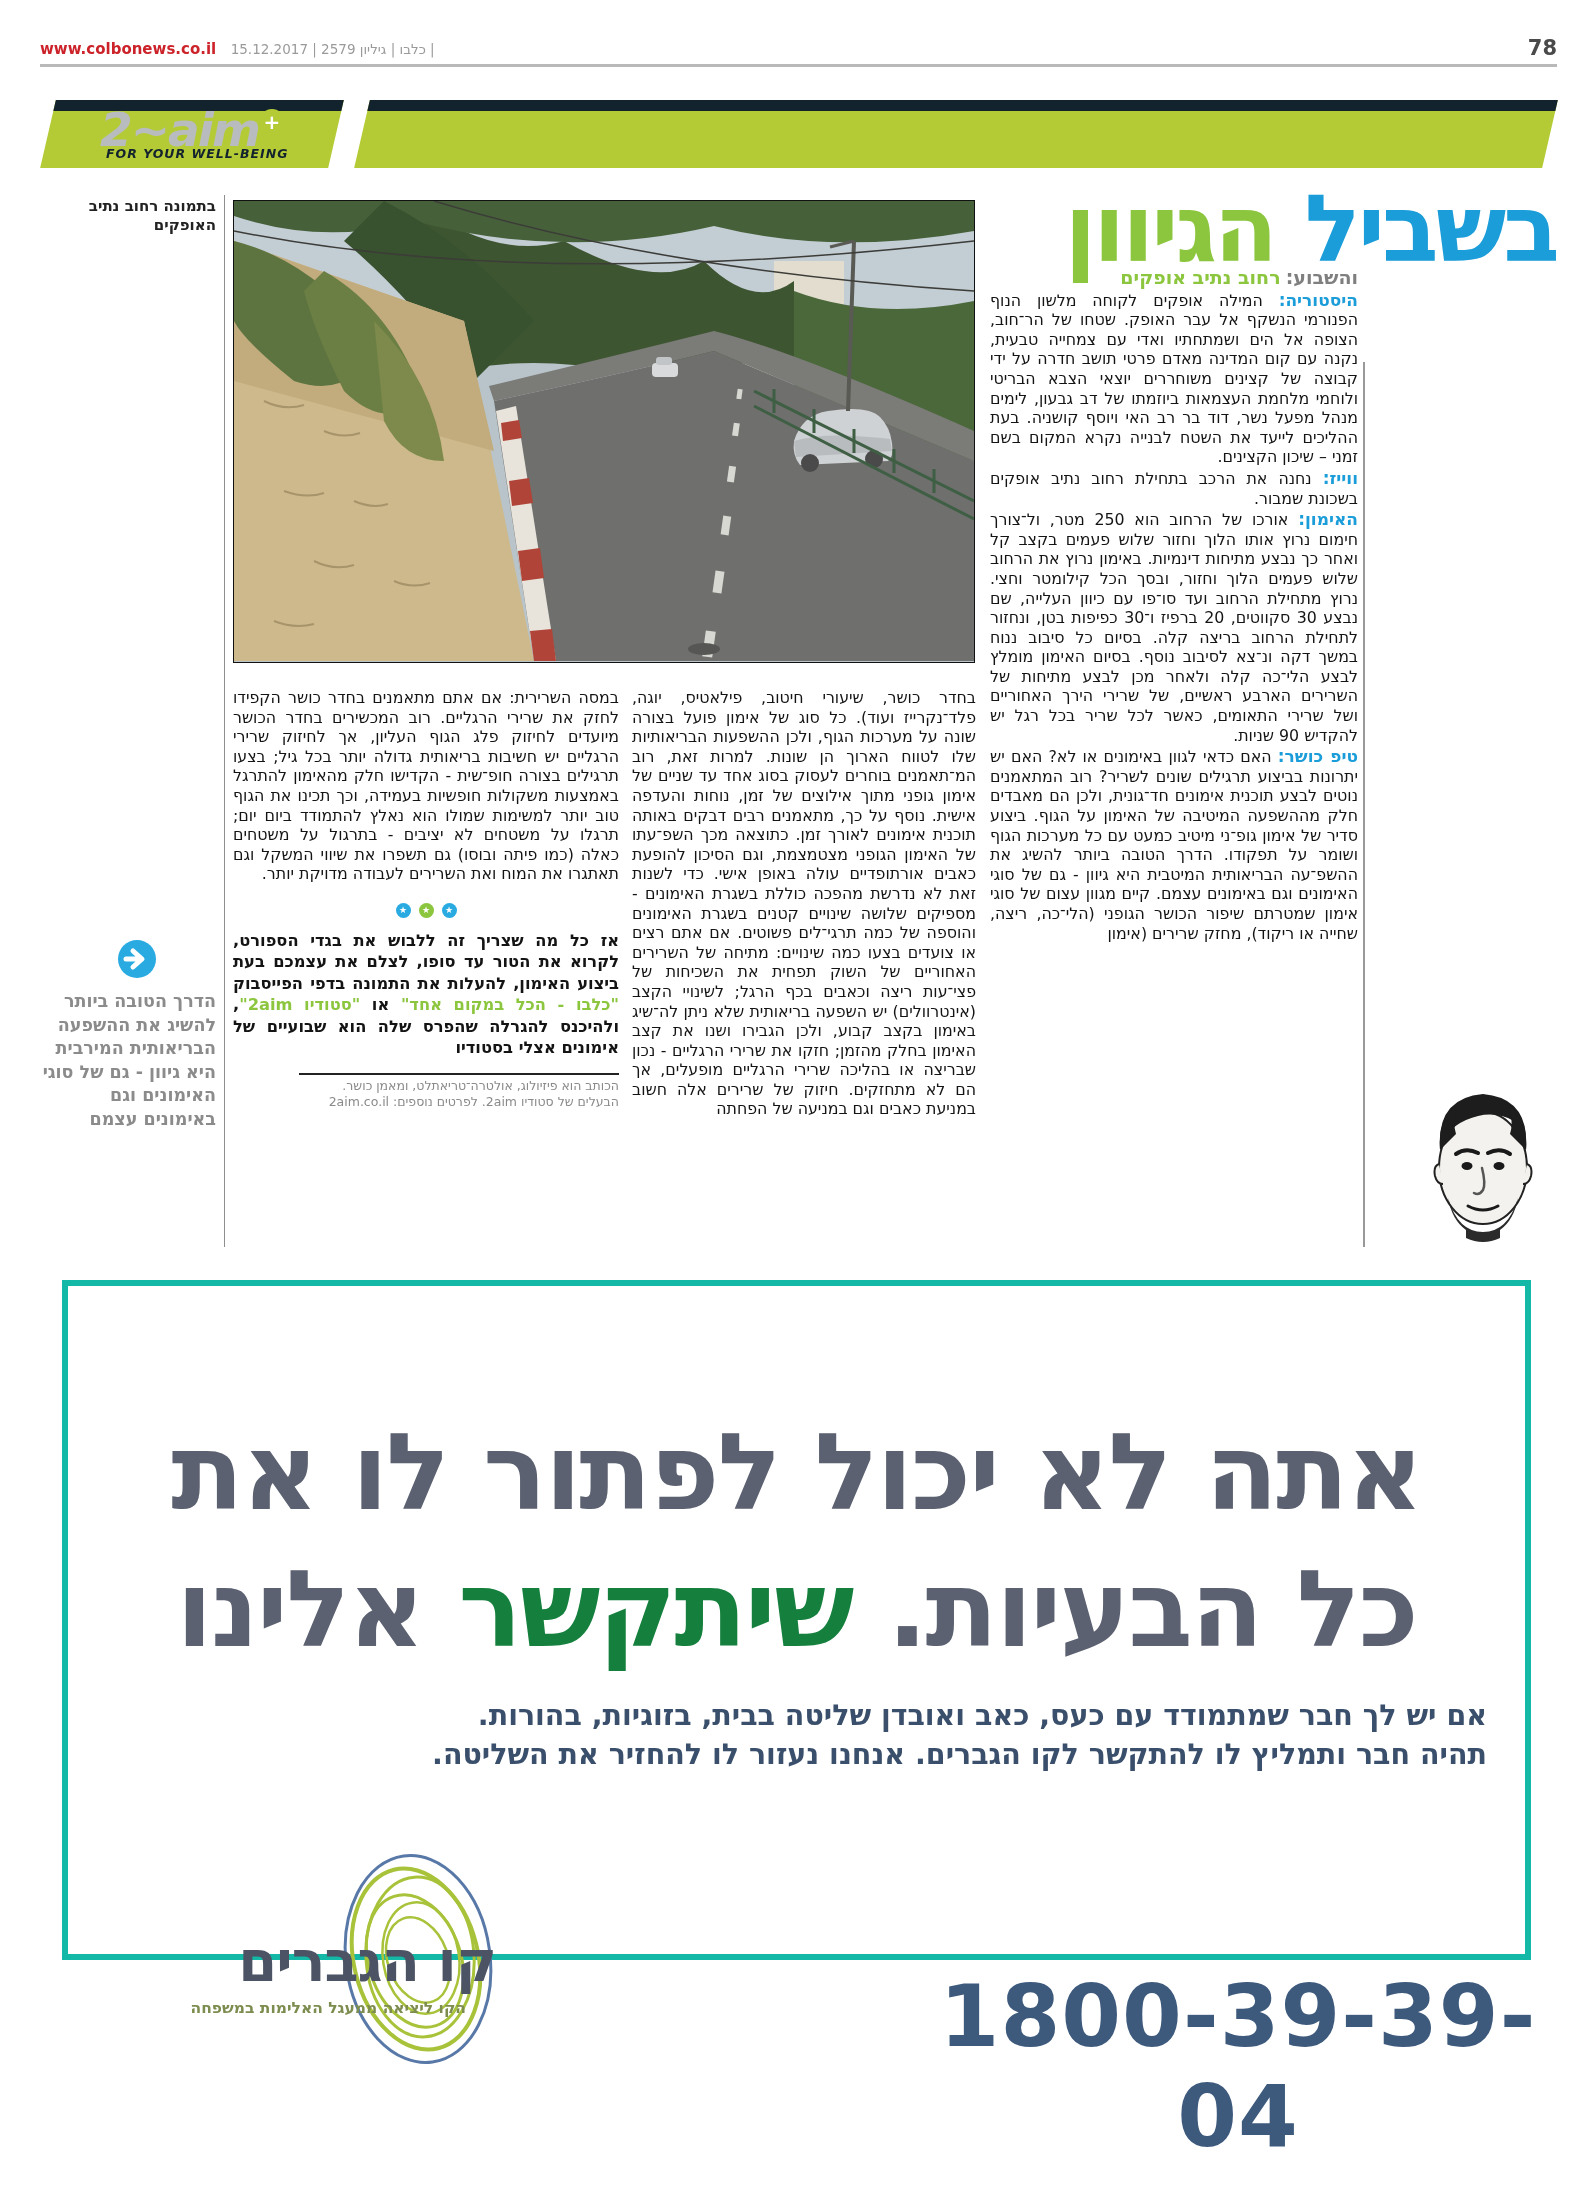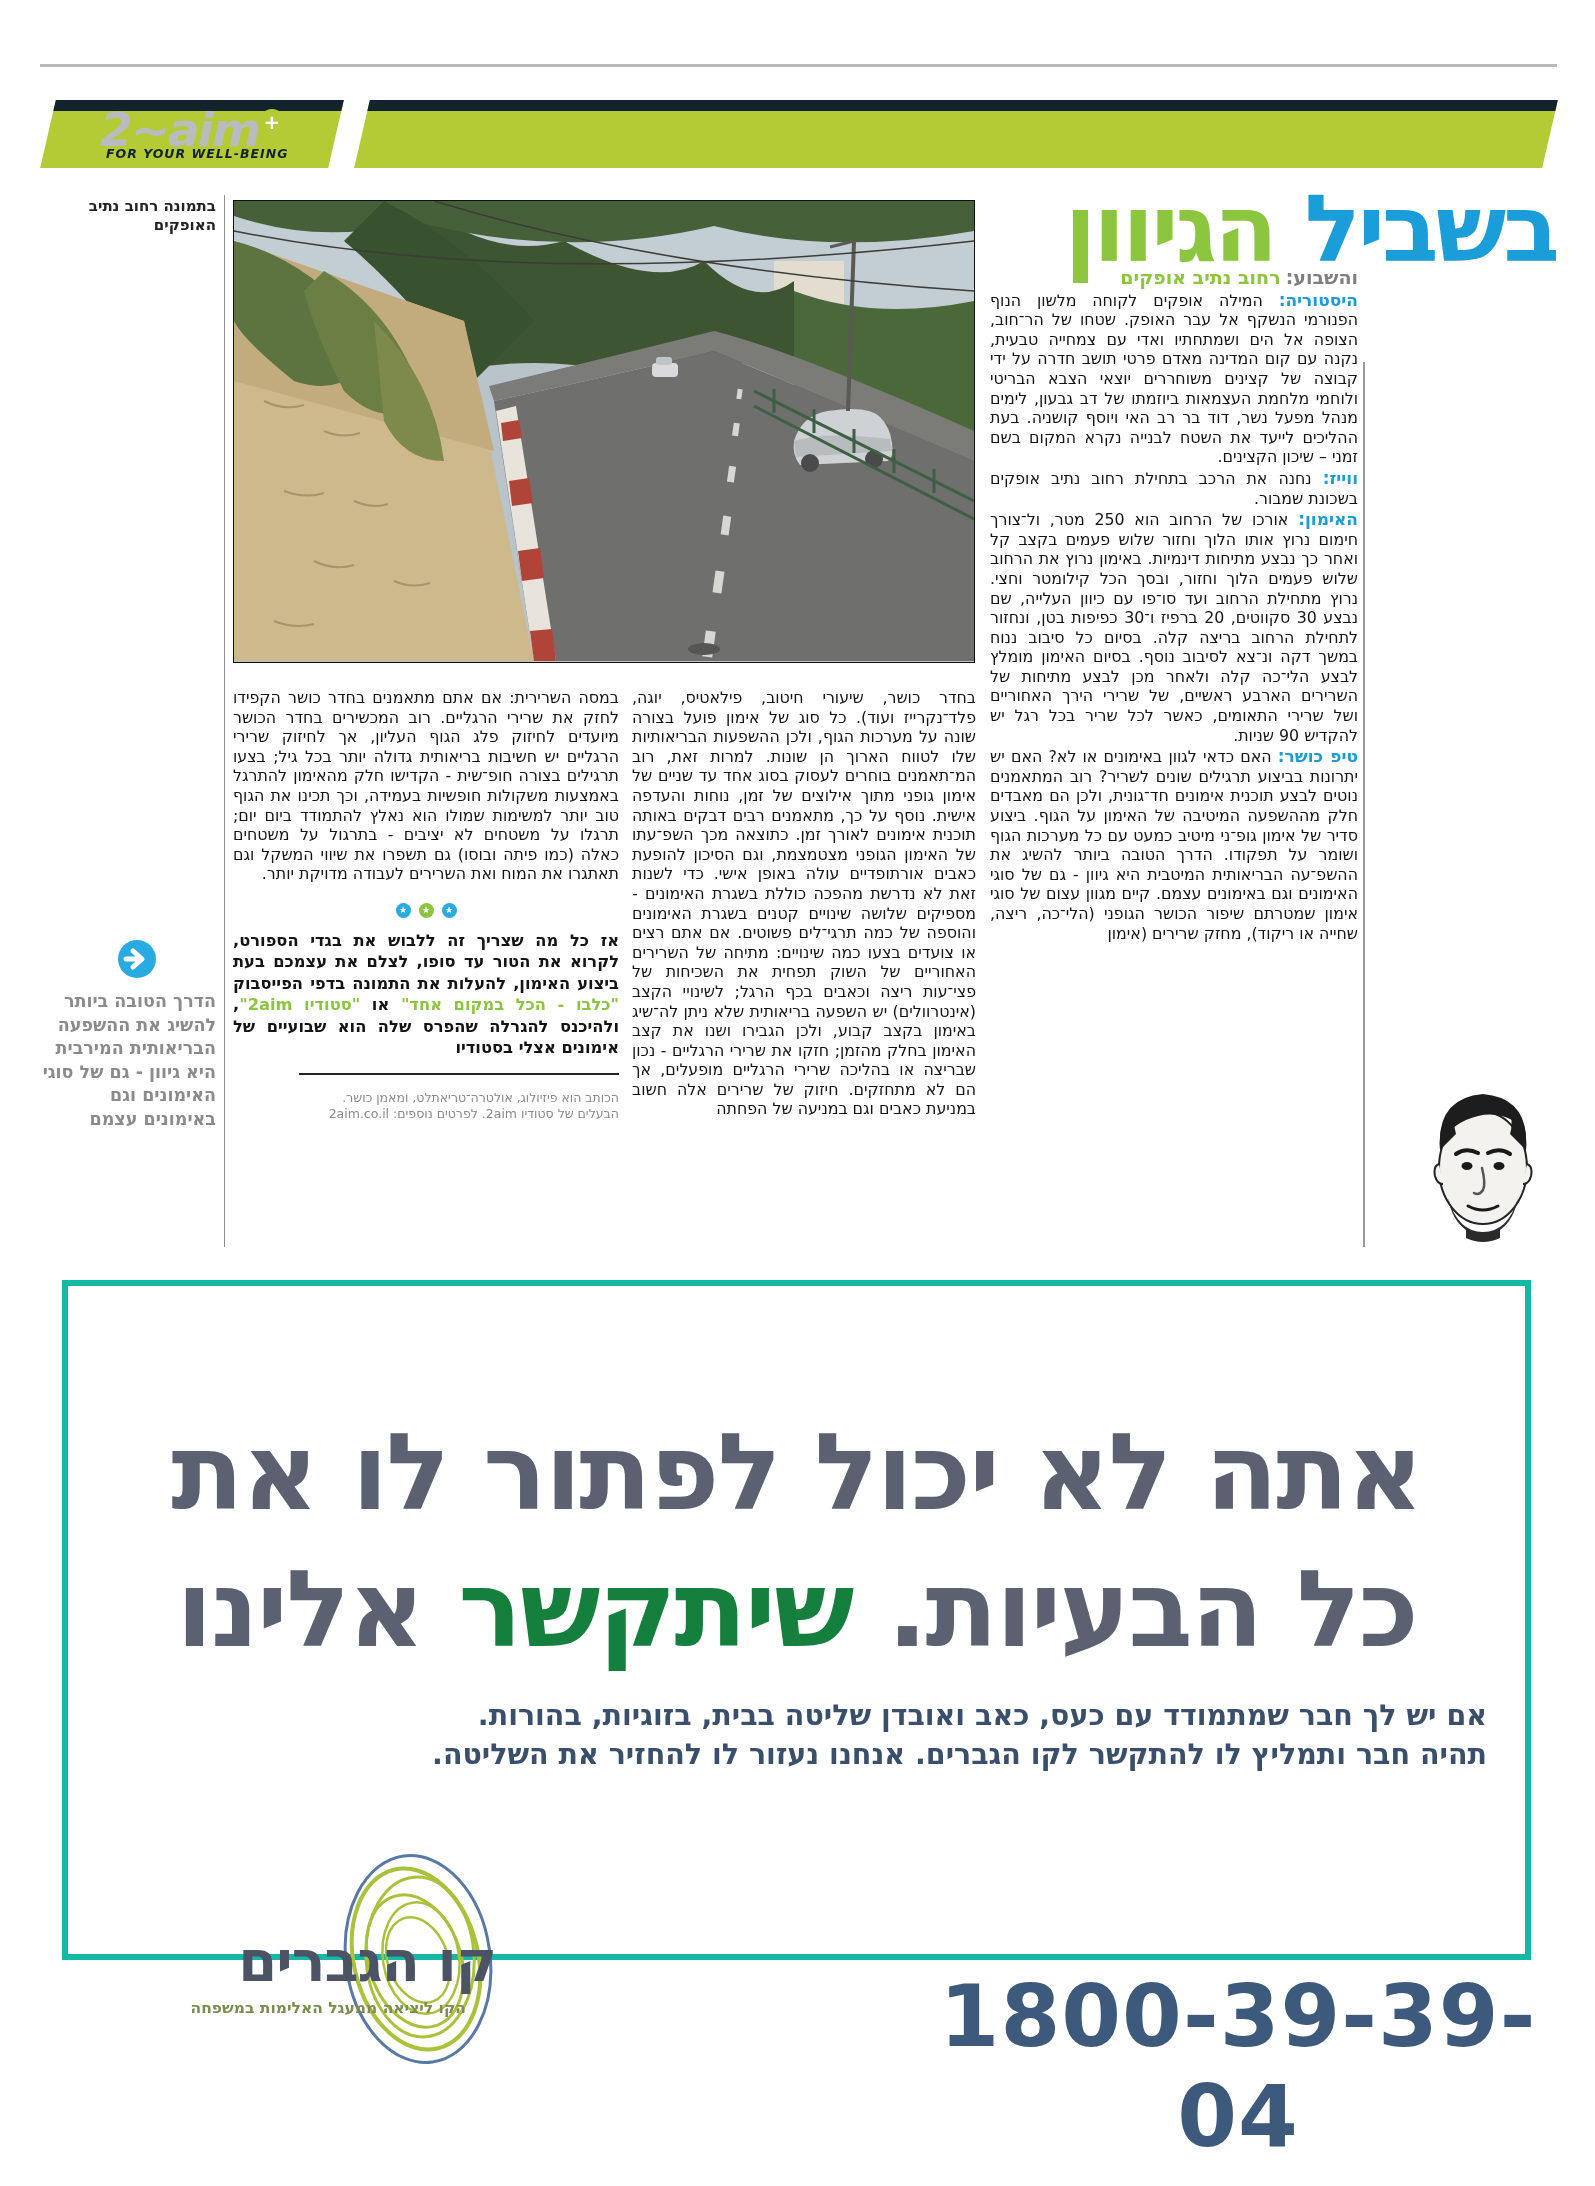--- a/index.html
+++ b/index.html
@@ -64,21 +64,21 @@
   .lbl-week{color:#7f7f7f;font-weight:800;font-size:19px;}
   .val-week{color:#8cc63e;font-weight:800;font-size:19px;}
   .lbl-blue{color:#1b9dd9;font-weight:800;font-size:17px;}
   .dots-row{text-align:center;margin:14px 0 12px 0;}
   .dot{display:inline-block;width:15px;height:15px;border-radius:50%;margin:0 4px;
        color:#fff;font-size:9px;line-height:15px;text-align:center;}
   .dot-blue{background:#29abe2;}
   .dot-green{background:#8cc63e;}
   .promo{font-weight:bold;font-size:16.3px;line-height:21.5px;}
   .promo .grn{color:#8cc63e;}
-  .credit{margin-top:14px;border-top:2px solid #222;padding-top:15px;color:#8a8a8a;
+  .credit{margin-top:14px;border-top:2px solid #222;padding-top:3px;color:#8a8a8a;
           font-size:12.5px;line-height:16px;width:320px;}
   .v-rule-right{left:1363px;top:362px;width:2px;height:885px;background:#999;}
 
   
   .face{left:1418px;top:1080px;width:130px;height:167px;}
 
   
   .ad-box{left:62px;top:1280px;width:1469px;height:680px;border:6px solid #14b8a6;
           box-sizing:border-box;background:#fff;}
   .ad-headline{position:absolute;left:0;top:118px;width:100%;text-align:center;direction:rtl;
@@ -92,20 +92,25 @@
   .ad-logo-sub{position:absolute;left:38px;top:158px;width:340px;direction:rtl;text-align:right;
                color:#7d8c4f;font-weight:bold;font-size:15.5px;}
   .ad-phone{position:absolute;left:840px;top:680px;width:660px;text-align:center;direction:ltr;
             color:#3d5a7d;font-weight:800;font-size:86px;letter-spacing:1px;}
 </style>
 </head>
 <body>
 
 <div class="page">
 
+  <div class="abs site-header">
+    <span class="hdr-url">www.colbonews.co.il</span>
+    <span class="hdr-meta" dir="rtl">| כלבו | גיליון 2579 | 15.12.2017</span>
+    <span class="hdr-page">78</span>
+  </div>
   <div class="abs header-rule"></div>
 
   <div class="abs banner">
     <div class="bn-left"></div>
     <div class="bn-right"></div>
     <div class="bn-logo"><span>2~aim</span><span class="bn-plus">+</span></div>
     <div class="bn-tag">FOR YOUR WELL-BEING</div>
   </div>
 
   <div class="abs headline">

